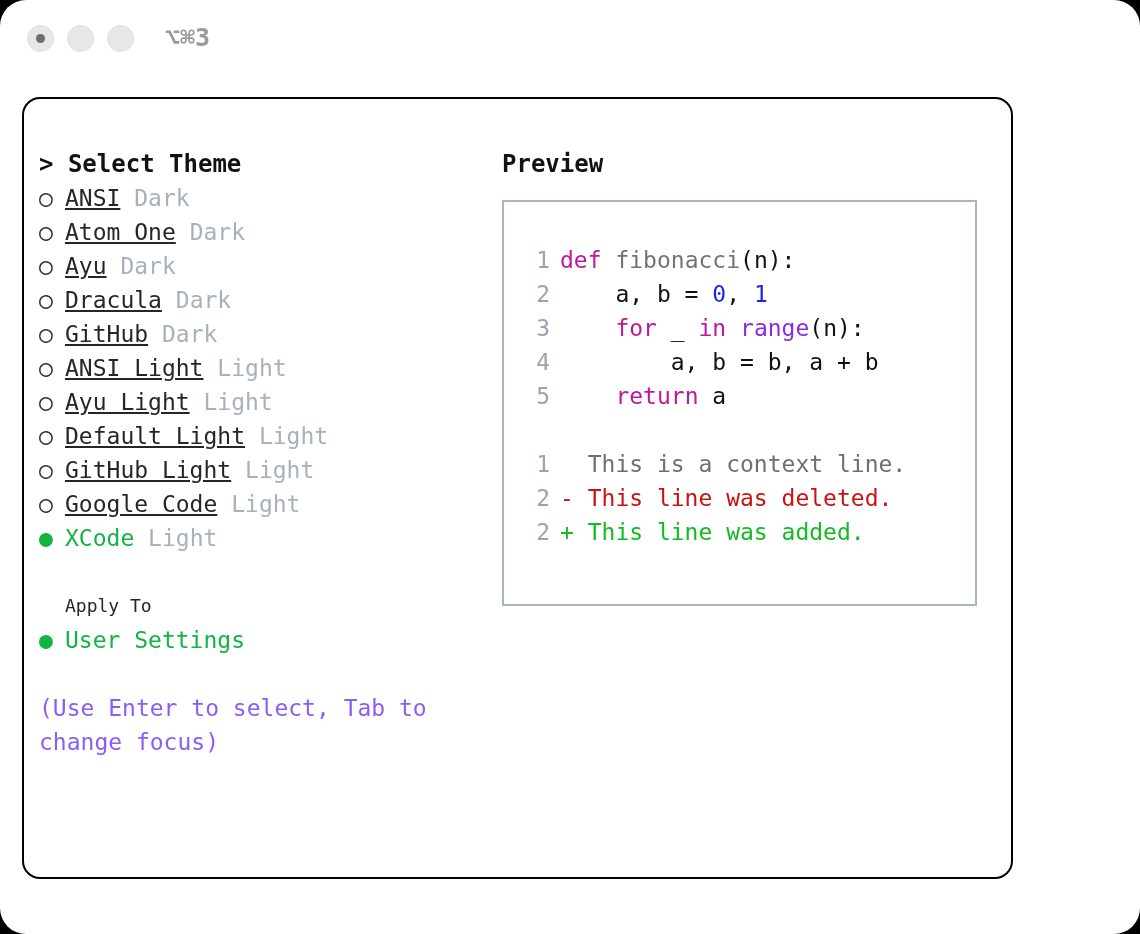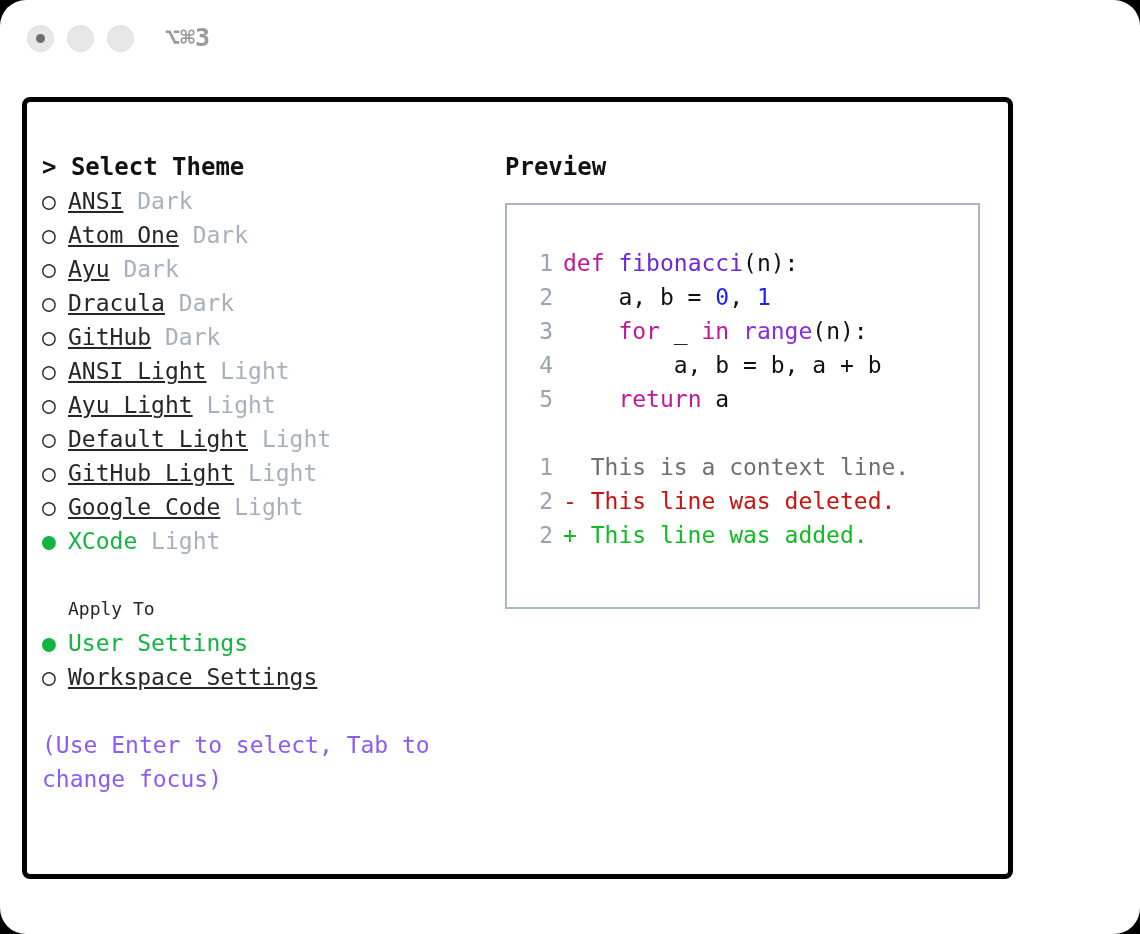--- a/index.html
+++ b/index.html
@@ -68,22 +68,22 @@
     white-space: pre;
   }
 
   
   #panel {
     position: absolute;
     left: 22px;
     top: 97px;
     width: 991px;
     height: 782px;
-    border: 5px solid #000000;
-    border-radius: 8px;
+    border: 2px solid #000000;
+    border-radius: 18px;
     box-sizing: border-box;
     background: #ffffff;
   }
 
   
   #theme-column {
     position: absolute;
     left: 15px;
     top: 48px;
     width: 440px;
@@ -174,21 +174,21 @@
     color: #111111;
   }
   .gutter {
     display: inline-block;
     width: 34px;
     text-align: right;
     color: #9aa4b1;
   }
   .code-text { padding-left: 10px; }
   .kw      { color: #c2169b; }
-  .fn      { color: #6d28d9; }
+  .fn      { color: #737373; }
   .builtin { color: #8a2be2; }
   .num     { color: #1f1fee; }
   .plain   { color: #111111; }
   .gap-line { height: 34px; }
   .ctx     { color: #6f6f6f; }
   .del     { color: #cc1111; margin-top: 45px; }
   .add     { color: #11bb22; }
 </style>
 </head>
 <body>
@@ -222,21 +222,20 @@
           <div class="opt-row"><span class="marker">○</span><span class="name-plain">GitHub Light</span><span> </span><span class="tag">Light</span></div>
           <div class="opt-row"><span class="marker">○</span><span class="name-plain">Google Code</span><span> </span><span class="tag">Light</span></div>
           <div class="opt-row"><span class="marker selected">●</span><span class="name-sel">XCode</span><span> </span><span class="tag">Light</span></div>
         </div>
 
       <div class="spacer-row"></div>
 
       <div class="apply-heading"><span class="marker"> </span><span>Apply To</span></div>
       <div id="apply-list">
           <div class="opt-row"><span class="marker selected">●</span><span class="name-sel">User Settings</span></div>
-          <div class="opt-row"><span class="marker">○</span><span class="name-plain">Workspace Settings</span></div>
         </div>
 
       <div id="hint">(Use Enter to select, Tab to change focus)</div>
     </div>
 
     <div id="preview-column">
       <div id="preview-title">Preview</div>
       <div id="preview-box">
         <div id="code-area">
             <div class="code-line"><span class="gutter">1</span><span class="code-text"><span class="kw">def</span><span class="plain"> </span><span class="fn">fibonacci</span><span class="plain">(n):</span></span></div>

